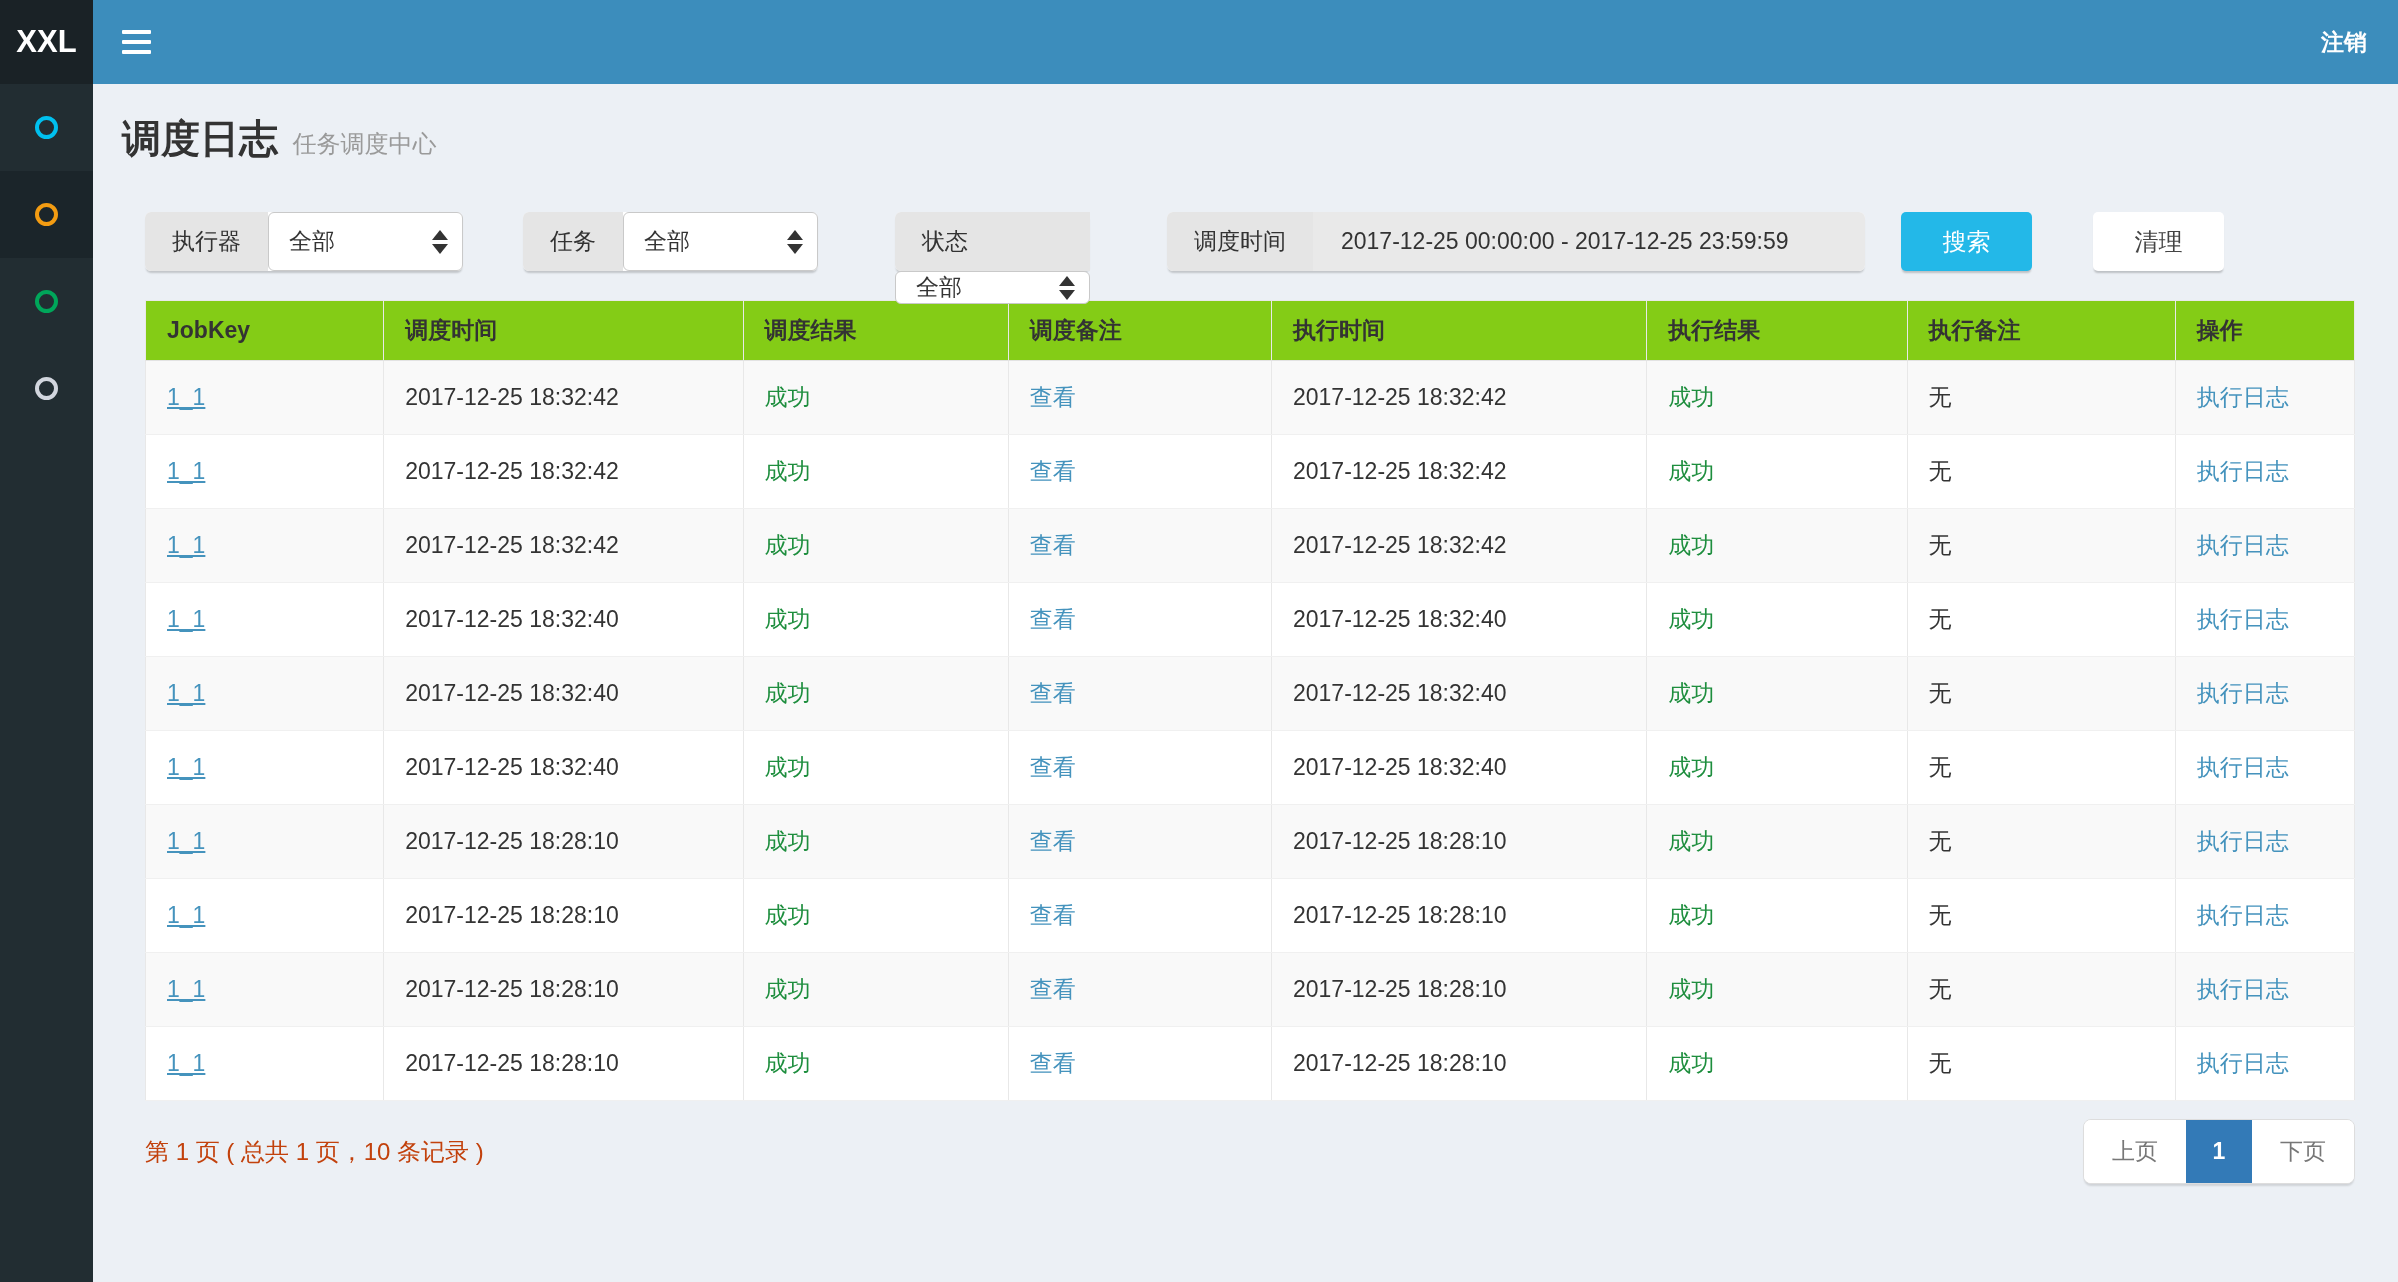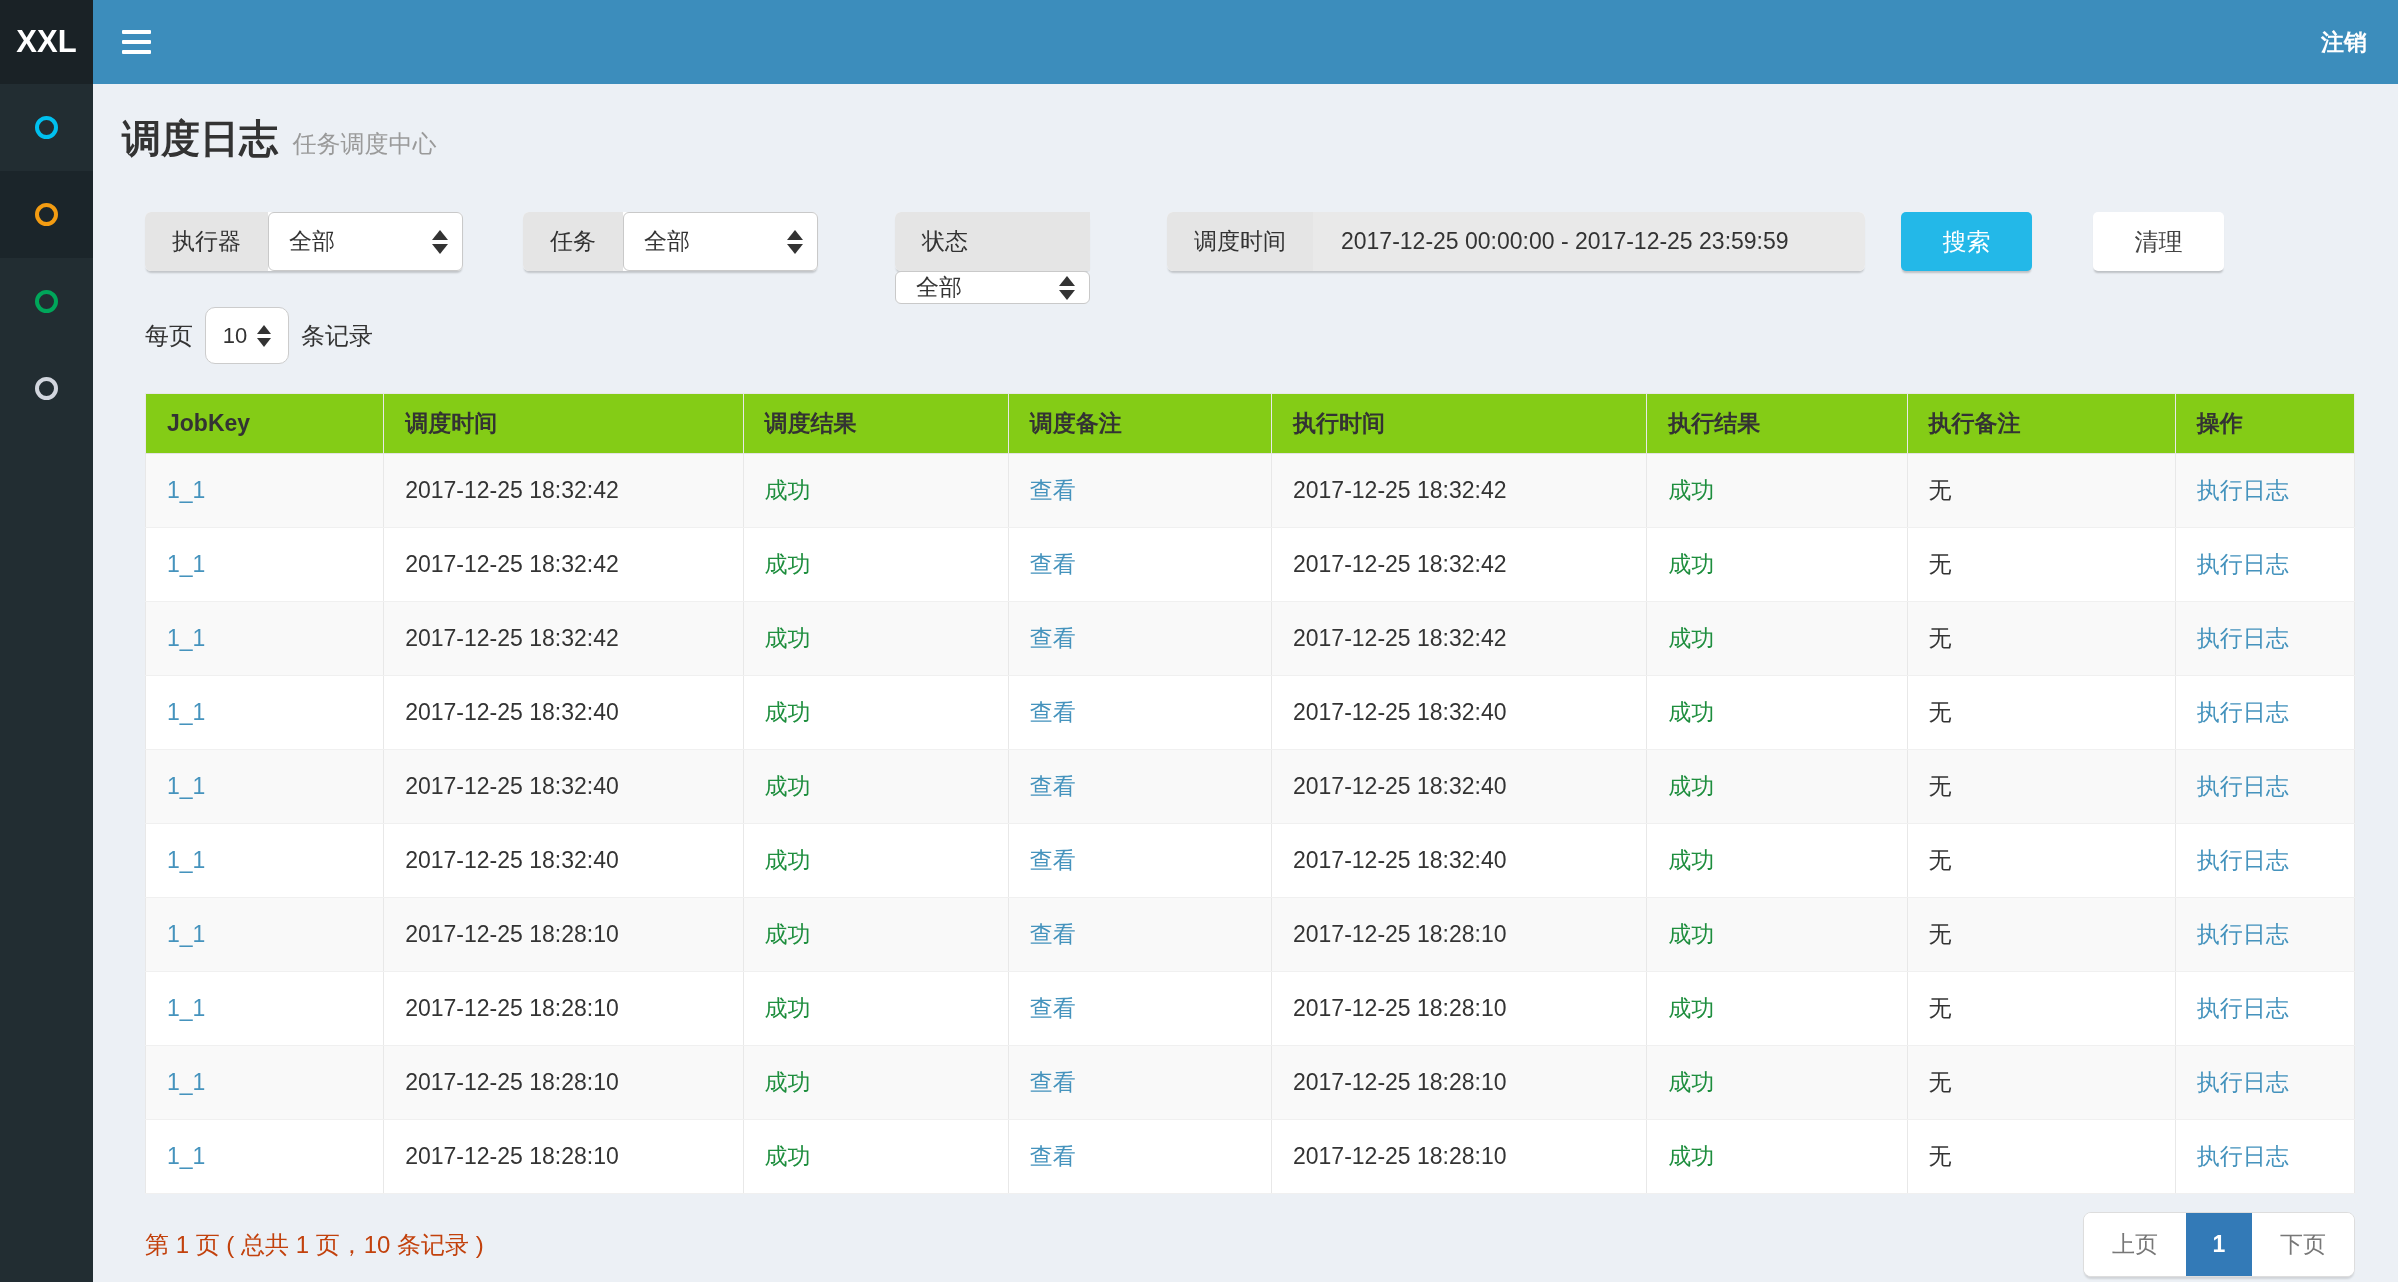--- a/index.html
+++ b/index.html
@@ -74,21 +74,21 @@
   .log-table th, .log-table td {
     border-right:1px solid #e8e8e8; border-bottom:1px solid #f0f0f0;
     font-size:23px; text-align:left; padding-left:21px; white-space:nowrap; overflow:hidden;
   }
   .log-table th { height:60px; font-weight:700; color:#333; background:#84cc16; border-bottom:1px solid #e3e3e3; }
   .log-table td { height:74px; color:#333; }
   .log-table tbody tr:nth-child(odd) { background:#f9f9f9; }
   .log-table tbody tr:nth-child(even) { background:#fff; }
   .green { color:var(--success-green); }
   .link  { color:var(--link-blue); cursor:pointer; }
-  .link.u { }
+  .link.u { text-decoration:underline; }
 
   
   .footer-row { margin-top:18px; display:flex; align-items:center; }
   .summary { font-size:24px; color:#c2410c; }
   .f-spacer { flex:1; }
   .pagination { display:flex; border:1px solid #ddd; border-radius:8px; overflow:hidden; background:#fff;
                 box-shadow:0 3px 2px -1px rgba(0,0,0,0.12); margin-right:0; }
   .page-btn { line-height:63px; height:63px; font-size:23px; color:#777; padding:0 28px; cursor:pointer; background:#fff; }
   .page-btn.active { background:var(--pagination-active); color:#fff; width:66px; padding:0; text-align:center; font-weight:600; }
 </style>
@@ -162,31 +162,20 @@
       </div>
     </div>
     <div class="fgroup g-time">
       <span class="flabel">调度时间</span>
       <div class="time-input">2017-12-25 00:00:00 - 2017-12-25 23:59:59</div>
     </div>
     <button class="btn btn-search">搜索</button>
     <button class="btn btn-clear">清理</button>
   </div>
 
-  <div class="pagesize-row">
-    <span>每页</span>
-    <div class="size-select">
-      <span>10</span>
-      <span class="arrows">
-          <i class="up"></i>
-          <i class="down"></i>
-        </span>
-    </div>
-    <span>条记录</span>
-  </div>
 
   <table class="log-table">
     <colgroup id="cols">
         <col style="width: 238px;">
         <col style="width: 359px;">
         <col style="width: 265px;">
         <col style="width: 263px;">
         <col style="width: 375px;">
         <col style="width: 260px;">
         <col style="width: 268px;">

